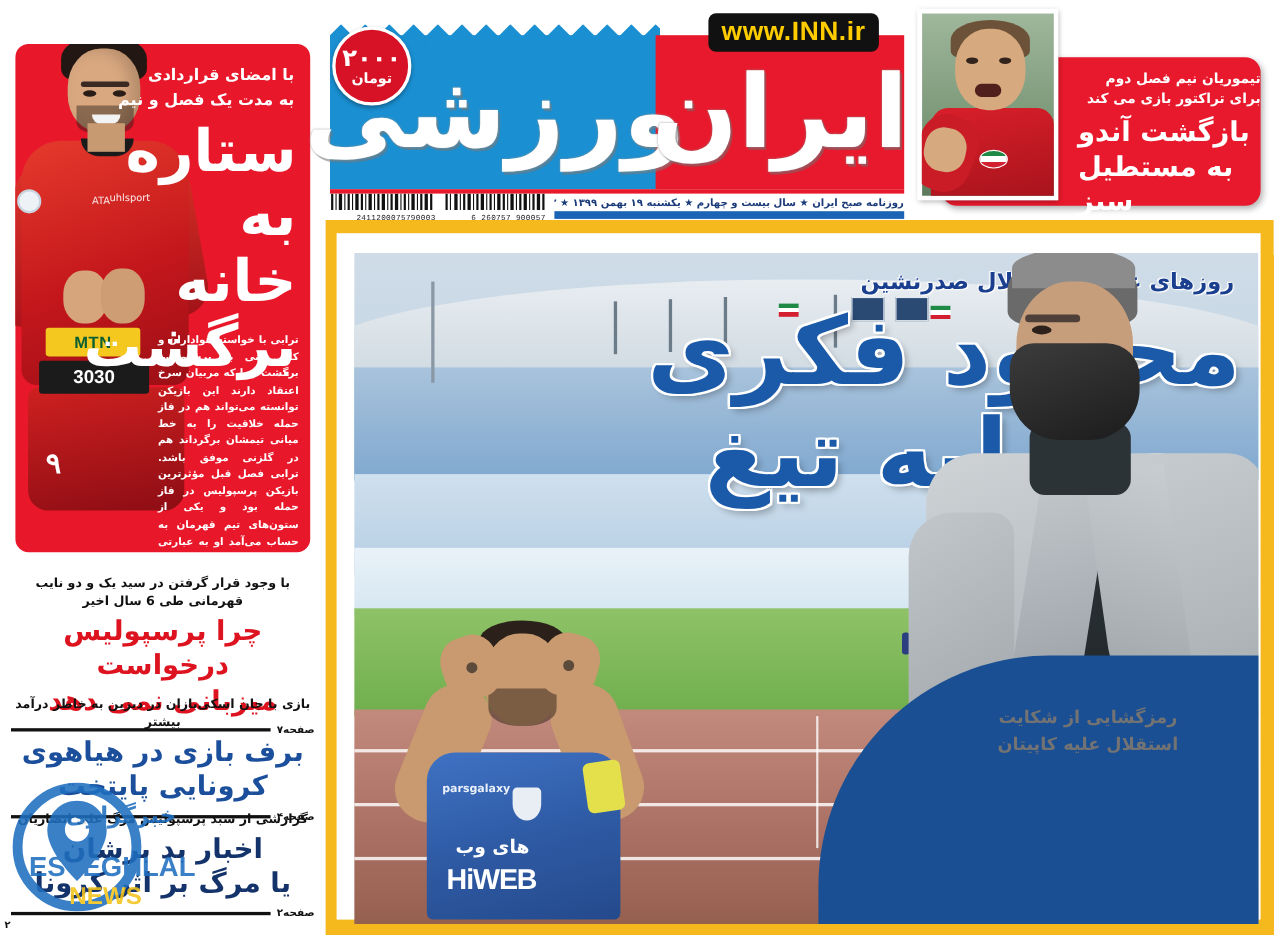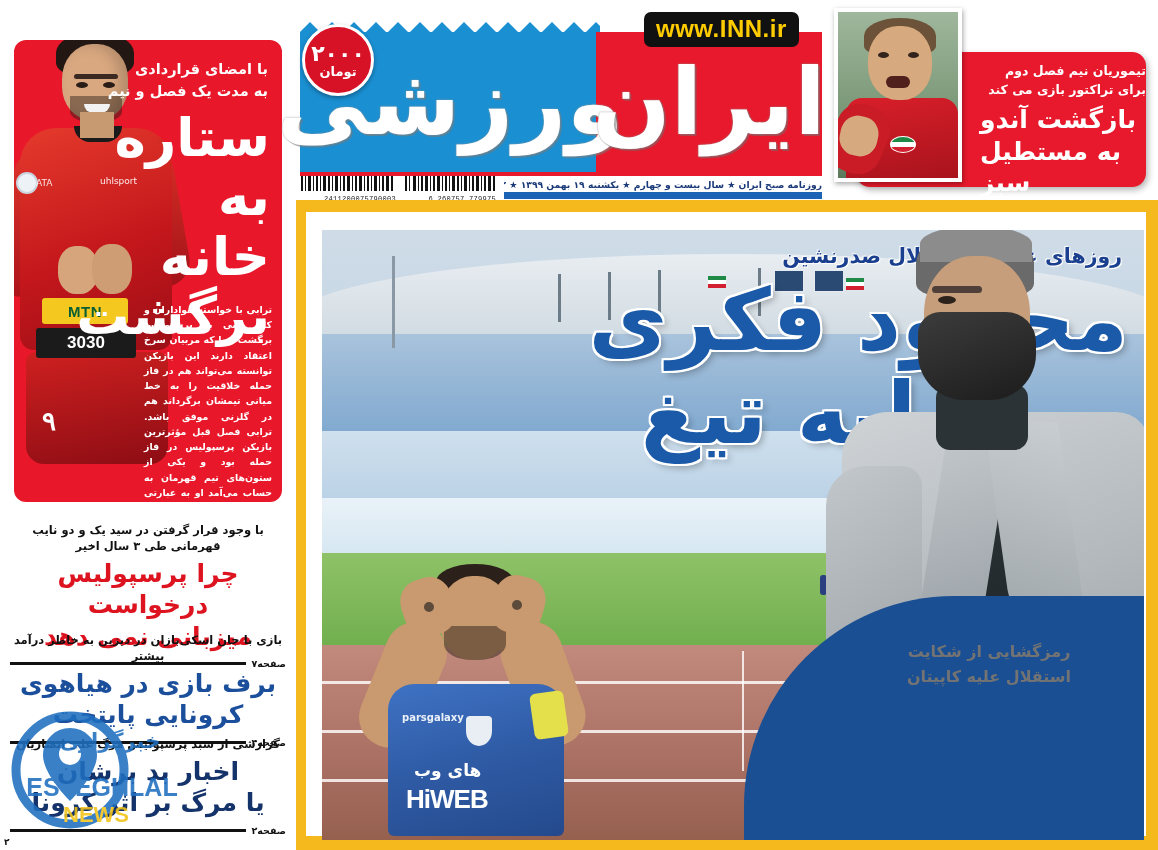--- a/index.html
+++ b/index.html
@@ -85,21 +85,21 @@
     font-family:"Liberation Sans", sans-serif;
   }
   .lc-shorts {
     position:absolute; left:30px; top:344px; width:142px; height:112px;
     background: linear-gradient(170deg,#cf2020,#8d0d14);
     border-radius: 10px 10px 18px 18px;
   }
   .lc-num { position:absolute; left:46px; top:398px; color:#fff; font-size:26px; font-weight:bold; font-family:"Liberation Sans", sans-serif; }
   .lc-badge { position:absolute; left:20px; top:164px; width:22px; height:22px; background:#edf2f7; border-radius:50%; border:2px solid #c9d4de; }
   .lc-logo1 { position:absolute; left:104px; top:168px; color:#fff; font-size:9px; opacity:.9; }
-  .lc-logo2 { position:absolute; left:40px; top:170px; color:#fff; font-size:9px; opacity:.85; }
+  .lc-logo2 { position:absolute; left:40px; top:170px; color:#fff; font-size:9px; opacity:.85;padding-left:48px; }
 
   .lc-kicker {
     position: absolute; right: 14px; top: 18px; width: 168px;
     color: #ffffff; font-size: 14.5px; line-height: 1.55;
     font-weight: bold; text-align: right;
   }
   .lc-head-big {
     position: absolute; right: 12px; top: 68px; width: 178px;
     color: #ffffff; font-size: 53px; line-height: 1.12;
     font-weight: bold; text-align: right; letter-spacing: -1px;
@@ -415,21 +415,21 @@
           <div>ستاره</div>
           <div>به خانه</div>
           <div>برگشت</div>
         </div>
 
         <div class="lc-body">ترابی با خواسته هواداران و کادر فنی به پرسپولیس برگشت چرا که مربیان سرخ اعتقاد دارند این بازیکن توانسته می‌تواند هم در فاز حمله خلاقیت را به خط میانی تیمشان برگرداند هم در گلزنی موفق باشد. ترابی فصل قبل مؤثرترین بازیکن پرسپولیس در فاز حمله بود و یکی از ستون‌های تیم قهرمان به حساب می‌آمد او به عبارتی بهترین بازیکن فصل نوزدهم لیگ برتر بود اما در فاز گرفتن نتیجه تا نهایت به تیم سابقش برگشت و با لباس پرسپولیس بدرخشد.</div>
       </div>
     </div>
 
     <div class="lc-sub" style="top:522px;">
-      <div class="sub-kicker">با وجود قرار گرفتن در سید یک و دو نایب قهرمانی طی ۳ سال اخیر</div>
+      <div class="sub-kicker">با وجود قرار گرفتن در سید یک و دو نایب قهرمانی طی 6 سال اخیر</div>
       <div class="sub-head-red">
         <div>چرا پرسپولیس درخواست</div>
         <div>میزبانی نمی دهد</div>
       </div>
       <div class="rule-row">
         <span class="pg">صفحه۷</span>
         <span class="ln"></span>
       </div>
     </div>
 
@@ -557,21 +557,21 @@
             <rect x="60" y="0" width="3" height="15"></rect>
           <rect x="65" y="0" width="1" height="15"></rect>
             <rect x="68" y="0" width="2" height="15"></rect>
           <rect x="72" y="0" width="3" height="15"></rect>
             <rect x="77" y="0" width="1" height="15"></rect>
           <rect x="80" y="0" width="2" height="15"></rect>
             <rect x="84" y="0" width="3" height="15"></rect>
           <rect x="89" y="0" width="2" height="15"></rect>
         </g>
       </svg>
-      <div class="bc-num">6 260757 779975</div>
+      <div class="bc-num">6 260757 900057</div>
     </div>
   </div>
 
   <div id="promo">
     <div class="promo-red"></div>
 
     <div class="promo-photo">
       <div class="pp-bg"></div>
       <div class="pp-body"></div>
       <div class="pp-arm"></div>

